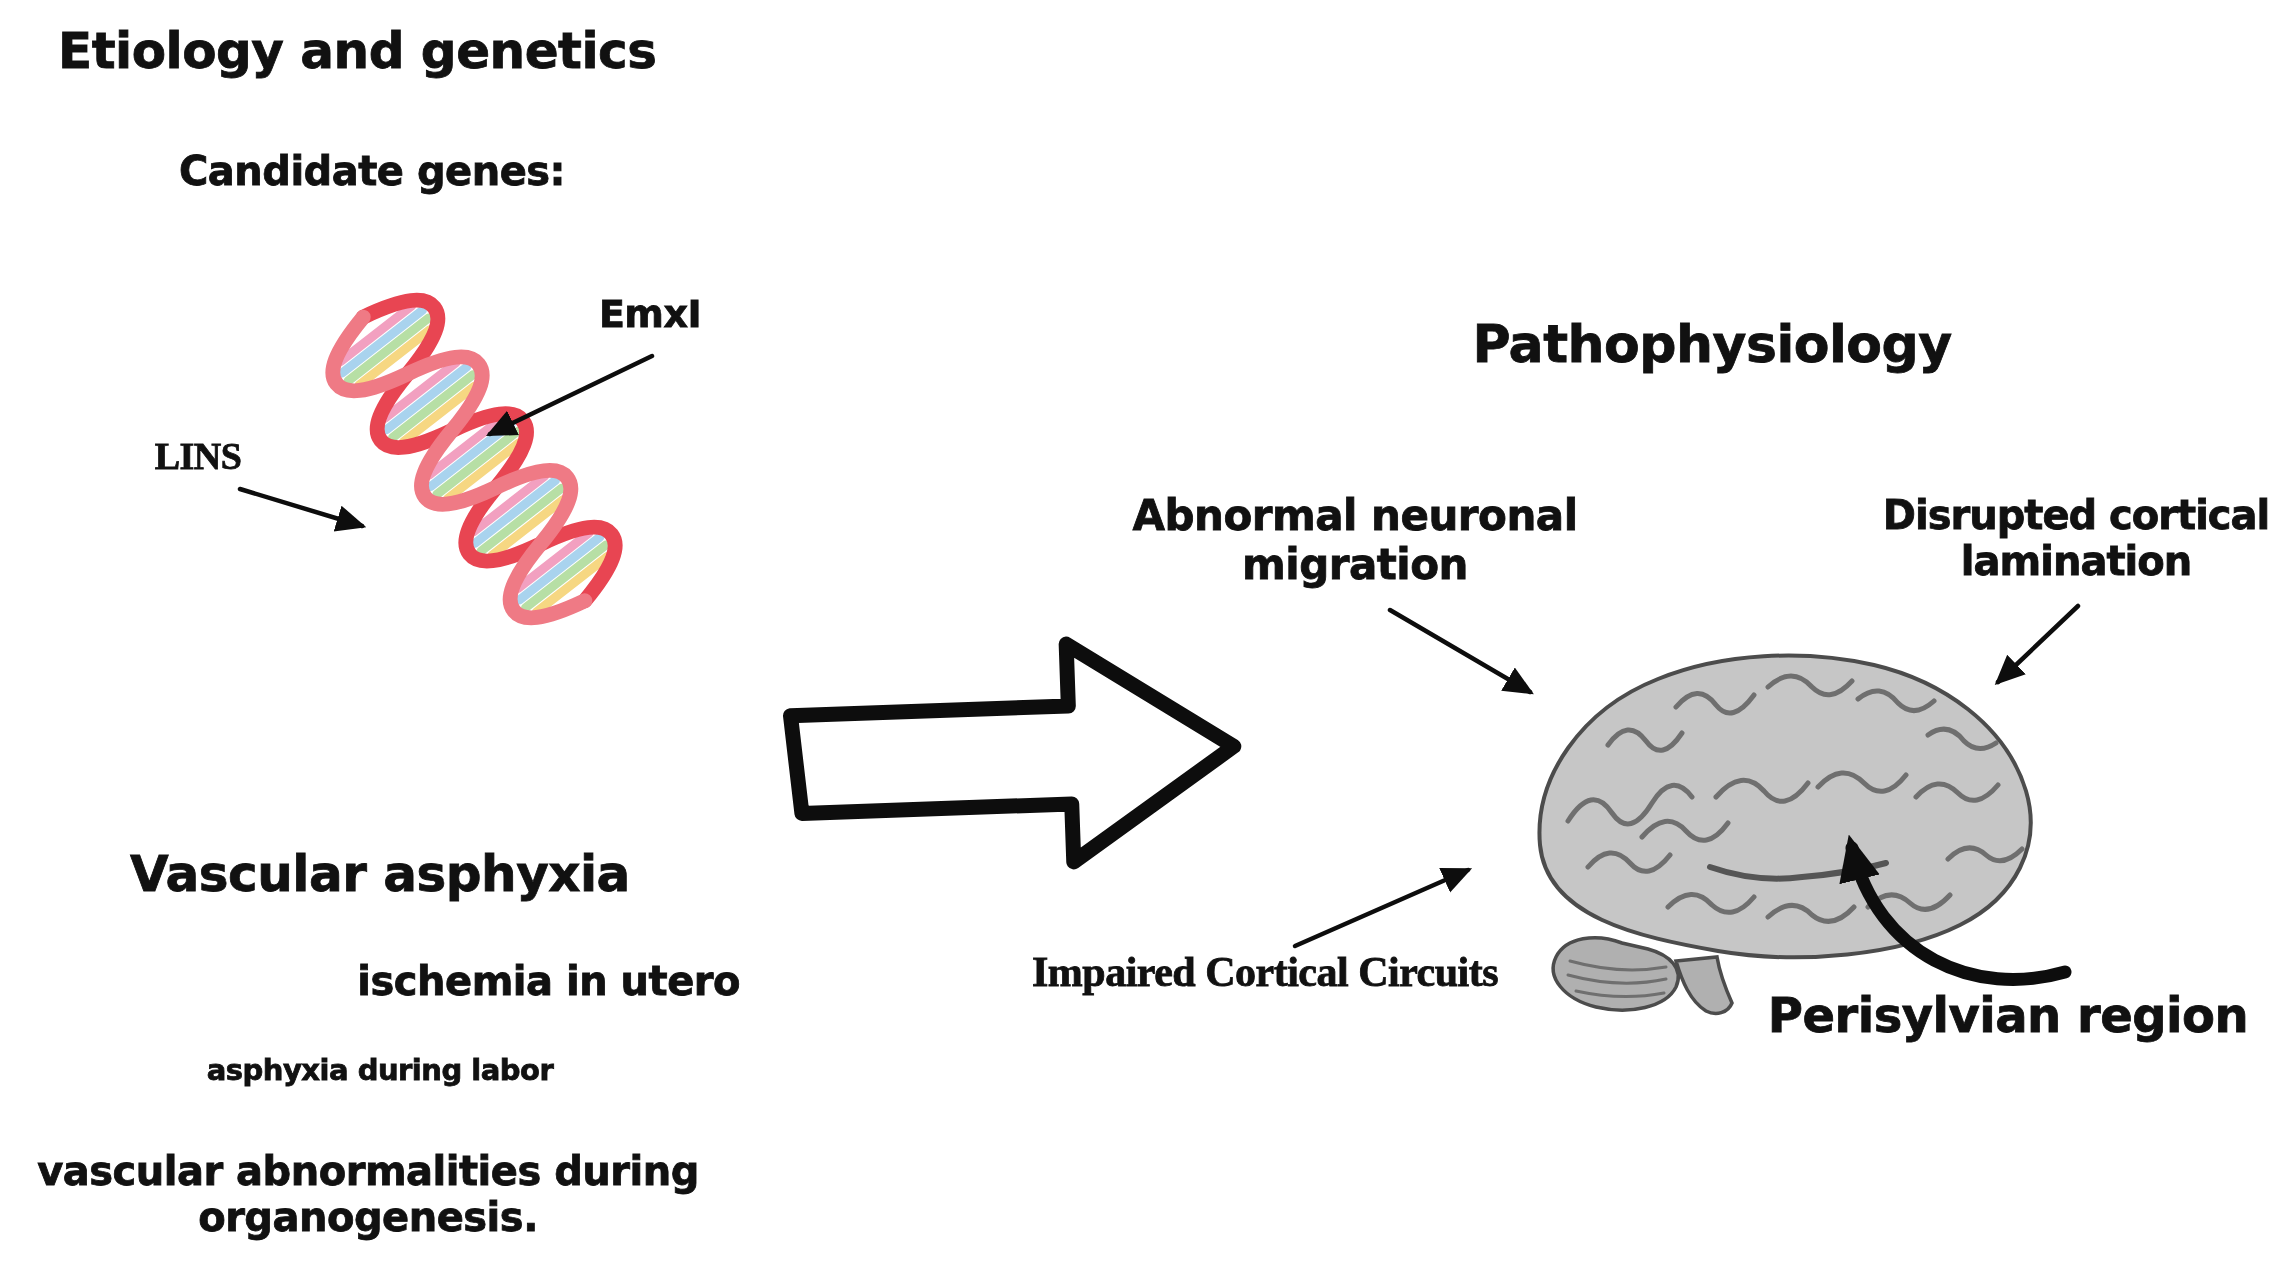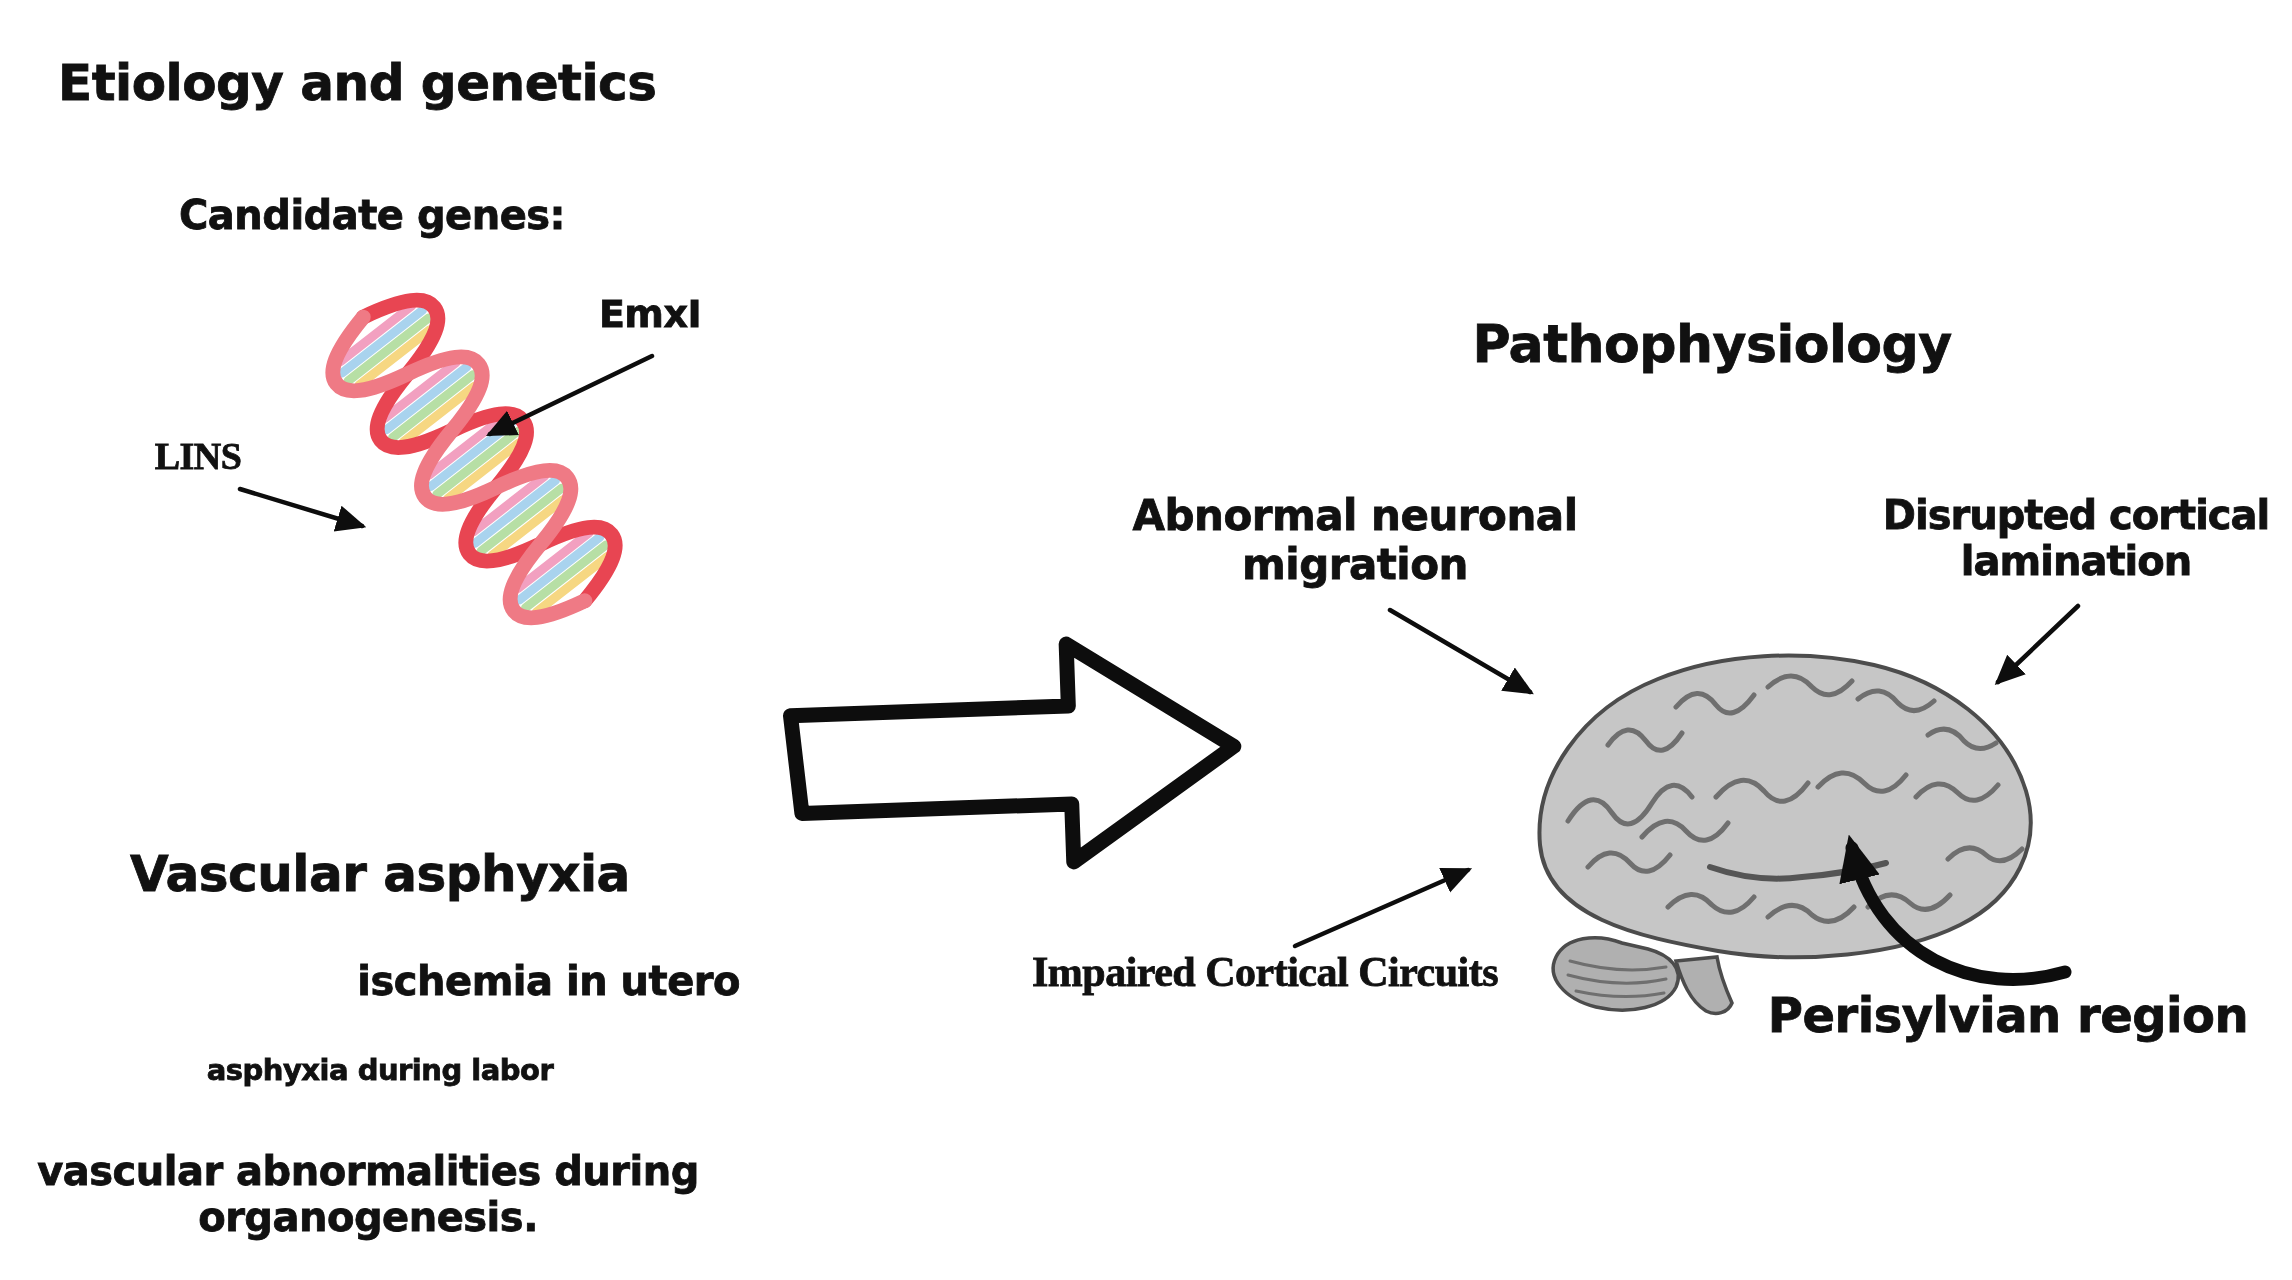--- a/index.html
+++ b/index.html
@@ -6,22 +6,22 @@
   .canvas {
     position:relative; width:2292px; height:1280px; background:#ffffff;
     font-family:"DejaVu Sans","Liberation Sans",sans-serif; color:#111111;
     overflow:hidden;
   }
   .t {
     position:absolute; font-weight:800; text-align:center; line-height:1.16;
     letter-spacing:-0.5px; color:#111111;
     -webkit-text-stroke:0.8px #111111;
   }
-  .etiology-title   { left:58px;   top:22px;   width:700px; font-size:50px; text-align:left; white-space:nowrap;margin-top:32px; }
-  .candidate-subtitle{ left:112px; top:148px;  width:520px; font-size:40px;margin-top:44px; }
+  .etiology-title   { left:58px;   top:22px;   width:700px; font-size:50px; text-align:left; white-space:nowrap; }
+  .candidate-subtitle{ left:112px; top:148px;  width:520px; font-size:40px; }
   .gene-emx1        { left:560px;  top:292px;  width:180px; font-size:38px; }
   .gene-lins        { left:118px;  top:434px;  width:160px; font-size:38px;font-family:Liberation Serif, serif; }
   .vascular-title   { left:20px;   top:845px;  width:720px; font-size:50px; }
   .v-item0          { left:20px;   top:958px;  width:720px; font-size:40px;text-align:right; }
   .v-item1          { left:20px;   top:1054px; width:720px; font-size:29px; }
   .v-item2          { left:8px;   top:1148px; width:720px; font-size:40px; }
   .patho-title      { left:1462px; top:314px;  width:500px; font-size:52px; white-space:nowrap; }
   .label-abnormal   { left:1125px; top:492px;  width:460px; font-size:42px; }
   .label-disrupted  { left:1836px; top:492px;  width:480px; font-size:40px; letter-spacing:-1px; }
   .label-impaired   { left:1030px; top:948px;  width:470px; font-size:42px;font-family:Liberation Serif, serif; }

